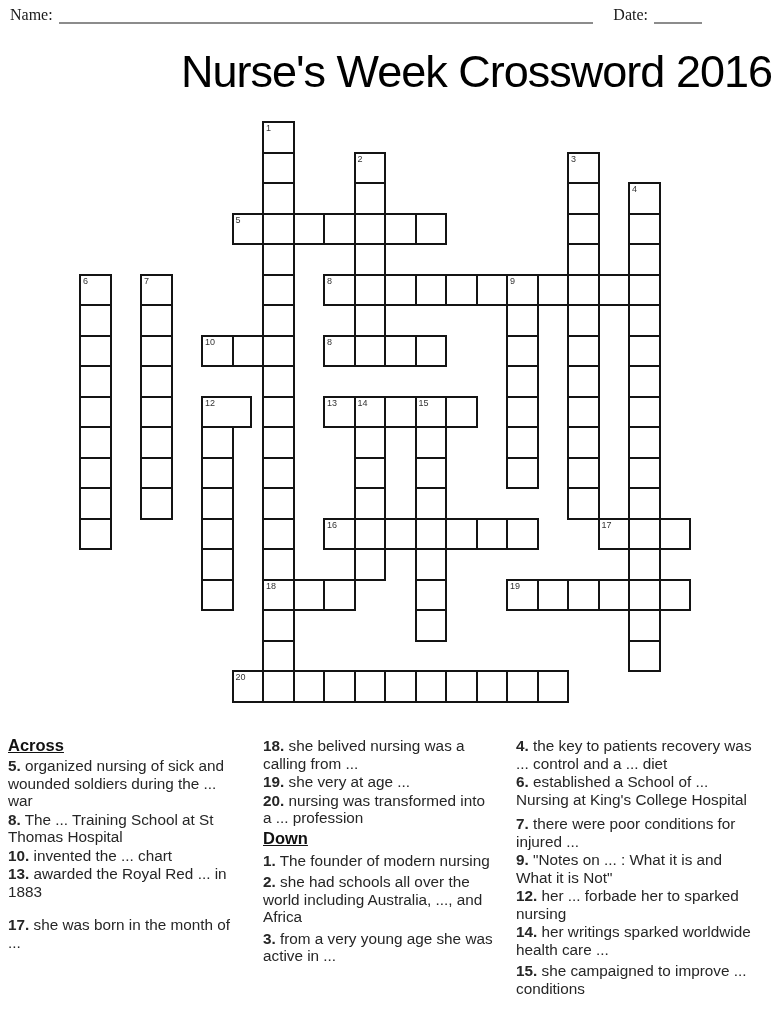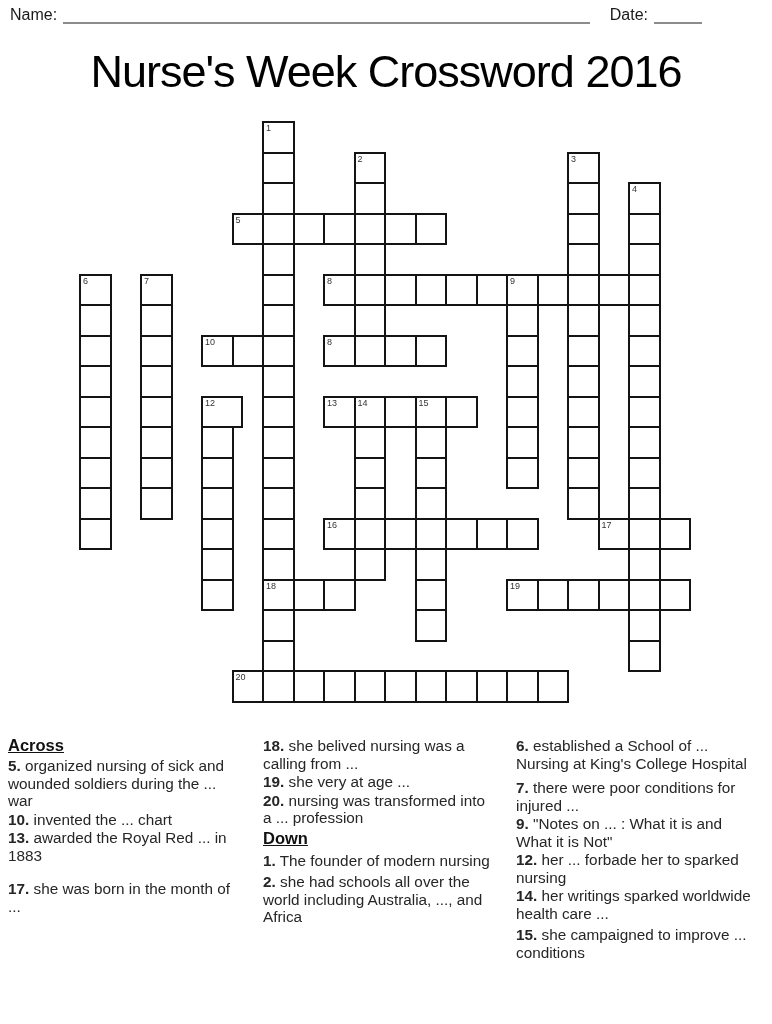--- a/index.html
+++ b/index.html
@@ -2,27 +2,27 @@
 <html><head>
 <meta charset="utf-8">
 <style>
   html,body{margin:0;padding:0;background:#fff;}
   body{width:772px;height:1024px;font-family:"Liberation Sans",sans-serif;}
   .page{position:relative;width:772px;height:1024px;background:#fff;overflow:hidden;}
 
   
   .header-row{position:absolute;top:5px;left:10px;right:12px;display:flex;align-items:flex-end;
               font-size:16px;color:#1a1a1a;}
-  .hlabel{white-space:nowrap;line-height:20px;}
+  .hlabel{white-space:nowrap;line-height:20px;font-family:Liberation Serif, serif;}
   .blank-line{border-bottom:2px solid #8c8c8c;height:16px;}
   .name-line{flex:1;margin:0 20px 1px 6px;}
   .date-line{width:48px;margin:0 58px 1px 6px;}
 
   
-  .title{position:absolute;top:47px;left:0;width:772px;text-align:center;
+  .title{position:absolute;top:47px;left:0;width:772px;text-align:right;
          font-size:45px;line-height:50px;font-weight:400;color:#000;letter-spacing:-1px;}
 
   
   .grid{position:absolute;top:0;left:0;width:772px;height:715px;}
   .cell{position:absolute;box-sizing:border-box;background:#fff;border:2px solid #141414;}
   .cell .num{position:absolute;top:0px;left:2px;font-size:9px;line-height:11px;color:#333;font-weight:400;}
 
   
   .clues{position:absolute;top:736px;left:8px;width:764px;display:flex;align-items:flex-start;color:#262626;}
   .clue-col{box-sizing:border-box;}
@@ -162,21 +162,21 @@
       <div class="cell" style="left: 506px; top: 456.5px; width: 32.5px; height: 32.5px;"></div>
       <div class="cell" style="left: 201px; top: 334.5px; width: 32.5px; height: 32.5px;">
         <span class="num">10</span>
       </div>
       <div class="cell" style="left: 231.5px; top: 334.5px; width: 32.5px; height: 32.5px;"></div>
       <div class="cell" style="left: 323px; top: 334.5px; width: 32.5px; height: 32.5px;">
         <span class="num">8</span>
       </div>
       <div class="cell" style="left: 384px; top: 334.5px; width: 32.5px; height: 32.5px;"></div>
       <div class="cell" style="left: 414.5px; top: 334.5px; width: 32.5px; height: 32.5px;"></div>
-      <div class="cell" style="left: 201px; top: 395.5px; width: 42px; height: 32.5px;">
+      <div class="cell" style="left: 201px; top: 395.5px; width: 51px; height: 32.5px;">
         <span class="num">12</span>
       </div>
       <div class="cell" style="left: 201px; top: 426px; width: 32.5px; height: 32.5px;"></div>
       <div class="cell" style="left: 201px; top: 456.5px; width: 32.5px; height: 32.5px;"></div>
       <div class="cell" style="left: 201px; top: 487px; width: 32.5px; height: 32.5px;"></div>
       <div class="cell" style="left: 201px; top: 517.5px; width: 32.5px; height: 32.5px;"></div>
       <div class="cell" style="left: 201px; top: 548px; width: 32.5px; height: 32.5px;"></div>
       <div class="cell" style="left: 201px; top: 578.5px; width: 32.5px; height: 32.5px;"></div>
       <div class="cell" style="left: 323px; top: 395.5px; width: 32.5px; height: 32.5px;">
         <span class="num">13</span>
@@ -232,33 +232,36 @@
       <div class="cell" style="left: 445px; top: 670px; width: 32.5px; height: 32.5px;"></div>
       <div class="cell" style="left: 475.5px; top: 670px; width: 32.5px; height: 32.5px;"></div>
       <div class="cell" style="left: 506px; top: 670px; width: 32.5px; height: 32.5px;"></div>
       <div class="cell" style="left: 536.5px; top: 670px; width: 32.5px; height: 32.5px;"></div>
     </div>
 
   <div class="clues">
     <div class="clue-col col1">
       <div class="clue-head">Across</div>
     <div class="clue"><span class="clue-num">5.</span><span class="clue-text"> organized nursing of sick and wounded soldiers during the ... war</span></div>
+        <div class="clue"><span class="clue-num">8.</span><span class="clue-text"> The ... Training School at St Thomas Hospital</span></div>
         <div class="clue"><span class="clue-num">10.</span><span class="clue-text"> invented the ... chart</span></div>
         <div class="clue"><span class="clue-num">13.</span><span class="clue-text"> awarded the Royal Red ... in 1883</span></div>
         <div class="clue" style="margin-top: 16px;"><span class="clue-num">17.</span><span class="clue-text"> she was born in the month of ...</span></div>
       </div>
     <div class="clue-col col2">
         <div class="clue"><span class="clue-num">18.</span><span class="clue-text"> she belived nursing was a calling from ...</span></div>
         <div class="clue"><span class="clue-num">19.</span><span class="clue-text"> she very at age ...</span></div>
         <div class="clue"><span class="clue-num">20.</span><span class="clue-text"> nursing was transformed into a ... profession</span></div>
         <div class="clue-head head-down">Down</div>
         <div class="clue" style="margin-top: 4px;"><span class="clue-num">1.</span><span class="clue-text"> The founder of modern nursing</span></div>
         <div class="clue" style="margin-top: 4px;"><span class="clue-num">2.</span><span class="clue-text"> she had schools all over the world including Australia, ..., and Africa</span></div>
+        <div class="clue" style="margin-top: 4px;"><span class="clue-num">3.</span><span class="clue-text"> from a very young age she was active in ...</span></div>
       </div>
     <div class="clue-col col3">
+        <div class="clue"><span class="clue-num">4.</span><span class="clue-text"> the key to patients recovery was ... control and a ... diet</span></div>
         <div class="clue"><span class="clue-num">6.</span><span class="clue-text"> established a School of ... Nursing at King's College Hospital</span></div>
         <div class="clue" style="margin-top: 7px;"><span class="clue-num">7.</span><span class="clue-text"> there were poor conditions for injured ...</span></div>
         <div class="clue"><span class="clue-num">9.</span><span class="clue-text"> "Notes on ... : What it is and What it is Not"</span></div>
         <div class="clue"><span class="clue-num">12.</span><span class="clue-text"> her ... forbade her to sparked nursing</span></div>
         <div class="clue"><span class="clue-num">14.</span><span class="clue-text"> her writings sparked worldwide health care ...</span></div>
         <div class="clue" style="margin-top: 4px;"><span class="clue-num">15.</span><span class="clue-text"> she campaigned to improve ... conditions</span></div>
       </div>
   </div>
 
 </div>

